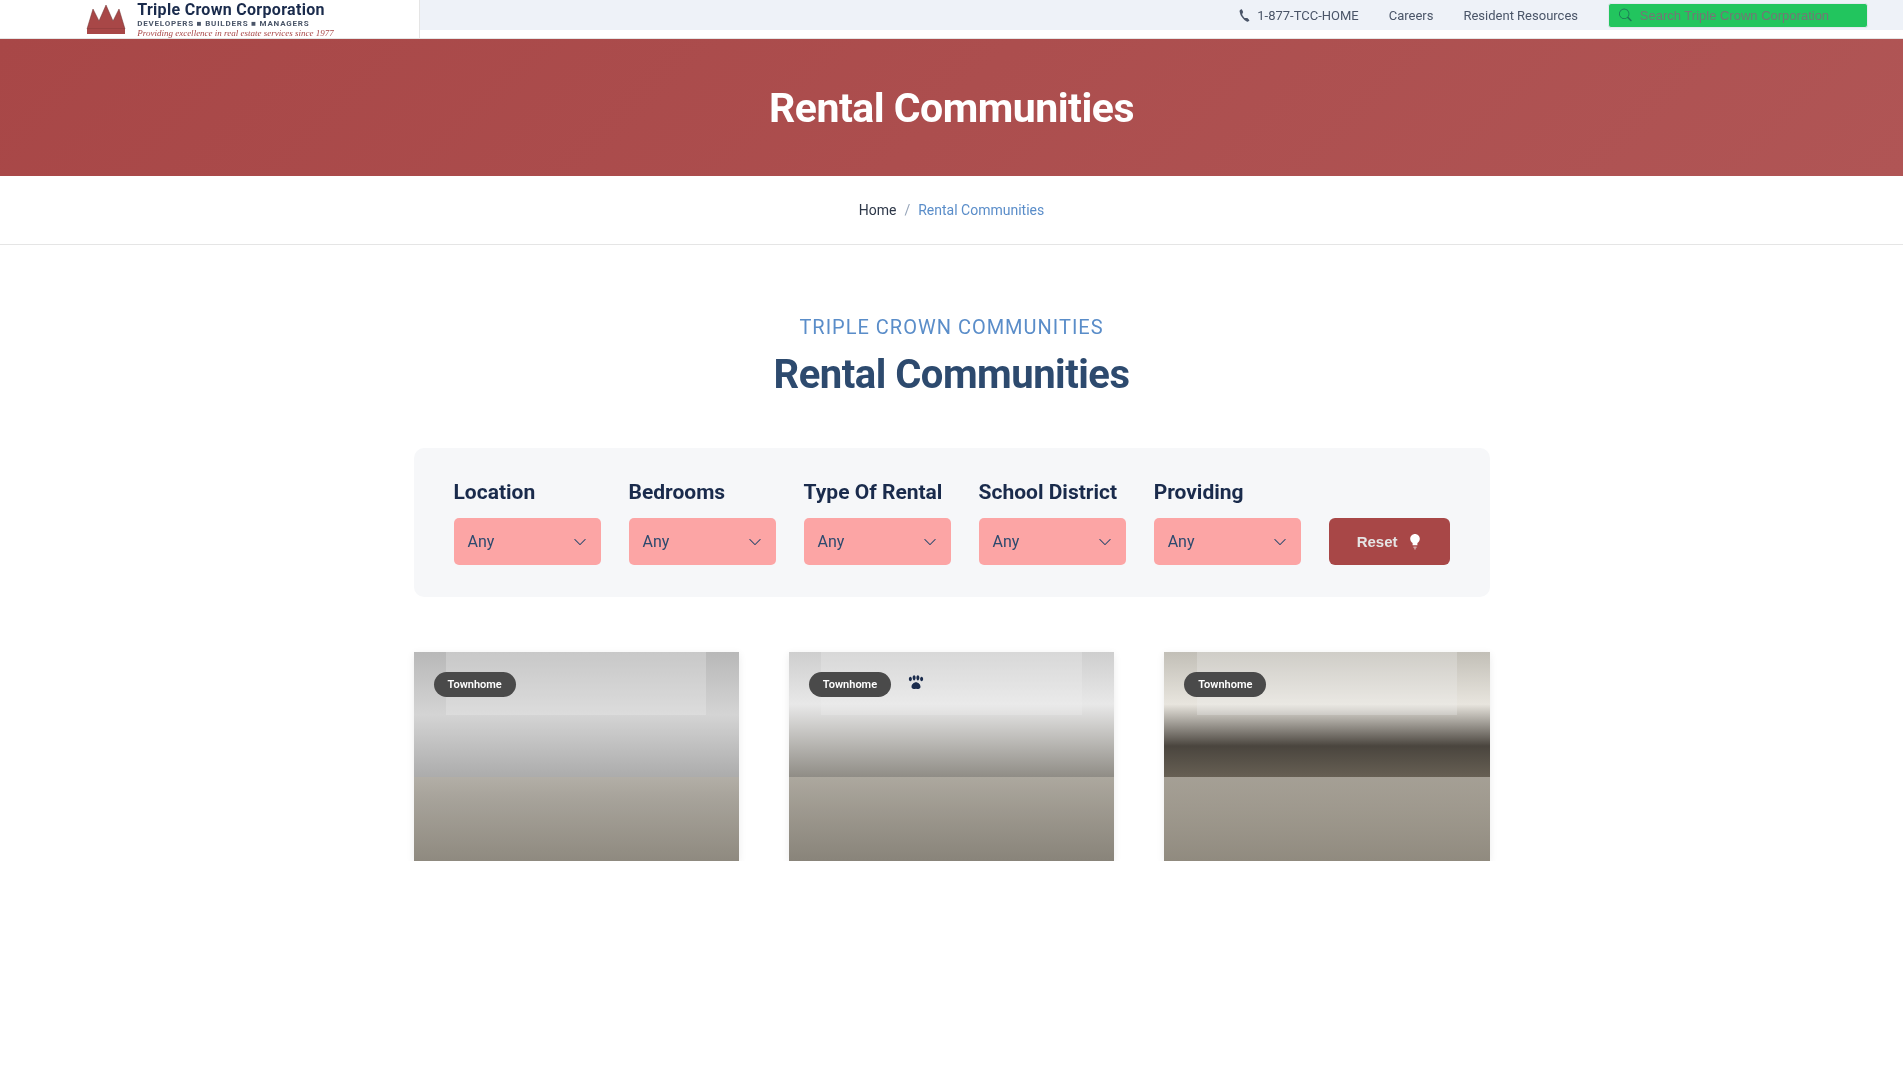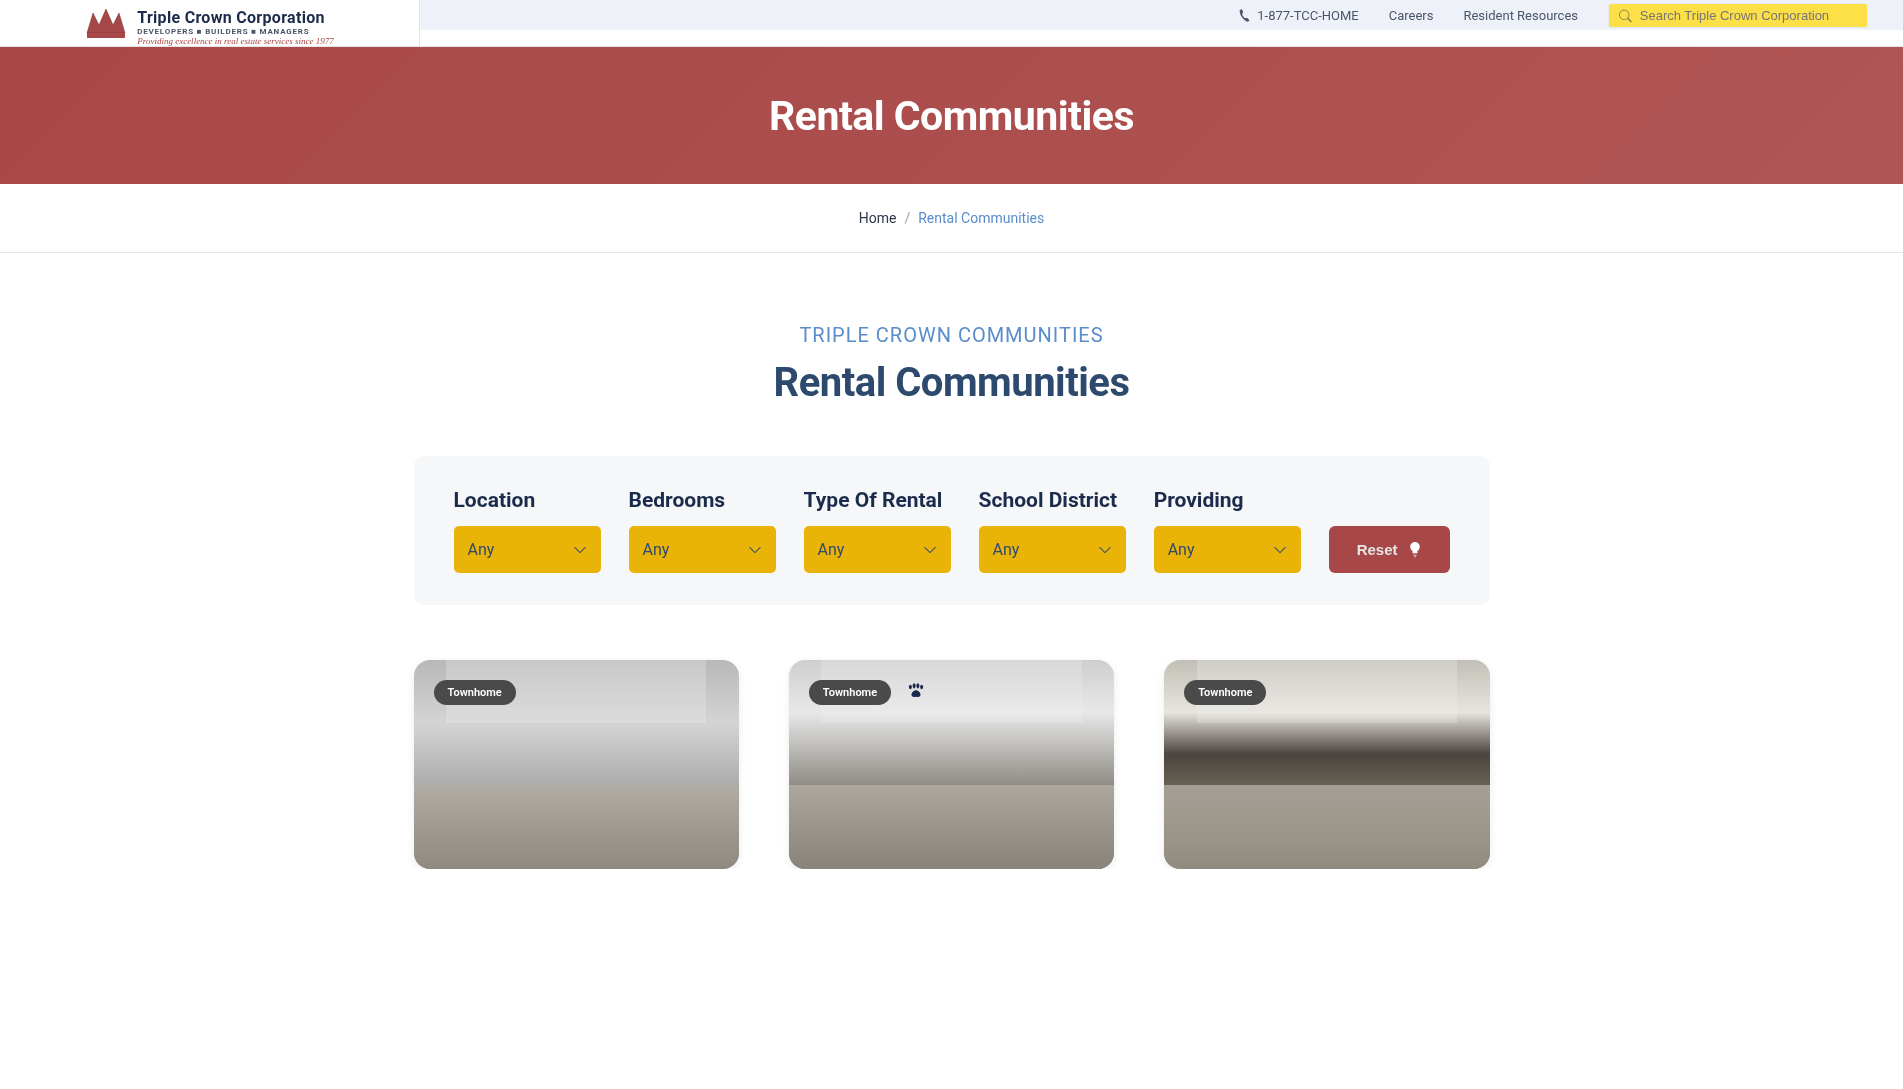--- a/index.html
+++ b/index.html
@@ -2,29 +2,29 @@
 <html><head>
   <meta charset="utf-8">
   <style>
     * { margin: 0; padding: 0; box-sizing: border-box; }
     body { font-family: -apple-system, BlinkMacSystemFont, "Segoe UI", Roboto, Arial, sans-serif; color: #1a2b4c; background: #fff; }
     
     .top-bar { background: #eef2f8; height: 30px; display: flex; align-items: center; justify-content: flex-end; padding: 0 35px; gap: 30px; font-size: 13px; }
     .top-bar a { color: #4a5568; text-decoration: none; }
     .phone-wrap { display: flex; align-items: center; gap: 6px; color: #4a5568; }
     .phone-icon { width: 13px; height: 13px; display: inline-flex; transform: rotate(10deg); }
-    .search-wrap { display: flex; align-items: flex-end; background: #fde047; border-radius: 3px; padding: 4px 10px; width: 260px; border: 1px solid #e5e9f0; }
+    .search-wrap { display: flex; align-items: flex-start; background: #22c55e; border-radius: 3px; padding: 4px 10px; width: 260px; border: 1px solid #e5e9f0; }
     .search-wrap input { border: none; background: transparent; font-size: 13px; width: 100%; outline: none; color: #4a5568; }
     .search-icon { width: 14px; height: 14px; margin-right: 8px; opacity: 0.5; }
     
     .header { display: flex; align-items: stretch; border-bottom: 1px solid #e5e5e5; }
     .logo-cell { width: 420px; display: flex; align-items: center; justify-content: center; border-right: 1px solid #e5e5e5; }
     .logo { display: flex; align-items: center; gap: 10px; }
     .logo-mark { width: 42px; height: 36px; }
-    .logo-text { display: flex; flex-direction: column; margin-top: 8px; }
+    .logo-text { display: flex; flex-direction: column; }
     .logo-name { font-weight: 700; font-size: 16px; color: #1a2b4c; letter-spacing: 0.3px; }
     .logo-sub { font-size: 8px; font-weight: 700; letter-spacing: 0.8px; color: #4a5568; }
     .logo-script { font-size: 9px; font-style: italic; color: #a84747; font-family: Georgia, serif; }
     
     .nav-area { flex: 1; display: flex; flex-direction: column; }
     .nav-main { flex: 1; display: flex; align-items: center; justify-content: flex-end; padding: 10px 35px; gap: 38px; }
     .nav-link { text-decoration: none; color: #2d3748; font-size: 13px; font-weight: 500; letter-spacing: 0.5px; }
     .nav-link.active { color: #a84747; }
     .rental-info-btn { background: #a84747; color: #fff; border: none; padding: 12px 20px; border-radius: 4px; font-size: 14px; display: flex; align-items: center; gap: 8px; cursor: pointer; }
     .info-icon { width: 16px; height: 16px; border: 2px solid #fff; border-radius: 50%; display: inline-flex; align-items: center; justify-content: center; font-size: 11px; font-family: Georgia, serif; font-style: italic; }
@@ -37,28 +37,28 @@
     .breadcrumb .sep { color: #94a3b8; }
     .breadcrumb .current { color: #5a8dc9; }
     
     .content { max-width: 1076px; margin: 0 auto; padding: 70px 0 0; }
     .section-eyebrow { text-align: center; color: #5a8dc9; font-size: 20px; letter-spacing: 1px; margin-bottom: 12px; }
     .section-title { text-align: center; color: #2d4a6e; font-size: 40px; font-weight: 700; margin-bottom: 50px; letter-spacing: -0.5px; }
     
     .filter-box { background: #f6f7f9; border-radius: 10px; padding: 32px 40px; display: flex; gap: 28px; align-items: flex-end; margin-bottom: 55px; }
     .filter-col { flex: 1; display: flex; flex-direction: column; gap: 14px; }
     .filter-label { font-size: 21px; font-weight: 700; color: #1a2b4c; }
-    .select-wrap { position: relative; background: #eab308; border-radius: 5px; height: 47px; display: flex; align-items: center; padding: 0 14px; cursor: pointer; }
+    .select-wrap { position: relative; background: #fca5a5; border-radius: 5px; height: 47px; display: flex; align-items: center; padding: 0 14px; cursor: pointer; }
     .select-wrap span { font-size: 16px; color: #2d4a6e; }
     .chevron { position: absolute; right: 14px; width: 14px; height: 14px; color: #2d4a6e; }
     .reset-btn { background: #a84747; color: #e5e5e5; border: none; border-radius: 6px; height: 47px; padding: 0 28px; font-size: 15px; font-weight: 600; display: flex; align-items: center; gap: 10px; cursor: pointer; }
     .bulb-icon { width: 14px; height: 16px; }
     
     .cards { display: grid; grid-template-columns: repeat(3, 1fr); gap: 50px; }
-    .card { border-radius: 16px; overflow: hidden; position: relative; box-shadow: 0 2px 8px rgba(0,0,0,0.08); }
+    .card { border-radius: 0; overflow: hidden; position: relative; box-shadow: 0 2px 8px rgba(0,0,0,0.08); }
     .card-img { height: 209px; background: linear-gradient(135deg, #c8c8c8 0%, #8a8a8a 50%, #b5b5b5 100%); position: relative; }
     .kitchen-bg1 { background: linear-gradient(to bottom, #b8b8b8 0%, #d4d4d4 30%, #9e9e9e 70%, #a8a396 100%); }
     .kitchen-bg2 { background: linear-gradient(to bottom, #cecece 0%, #e8e8e8 25%, #8f8c85 60%, #6e6a5f 100%); }
     .kitchen-bg3 { background: linear-gradient(to bottom, #c2bfb7 0%, #e8e5de 25%, #4a453e 45%, #b5a88f 100%); }
     .badge { position: absolute; top: 20px; left: 20px; background: #4a4a4a; color: #fff; padding: 6px 14px; border-radius: 20px; font-size: 11px; font-weight: 600; }
     .paw { position: absolute; top: 22px; left: 118px; width: 18px; height: 18px; color: #1a2b4c; }
     
     
     .counter { position: absolute; bottom: 0; left: 0; right: 0; height: 40%; background: linear-gradient(to bottom, rgba(180,175,165,0.8), rgba(140,135,125,0.9)); }
     .cabinets { position: absolute; top: 0; left: 10%; right: 10%; height: 30%; background: rgba(240,240,240,0.3); }

